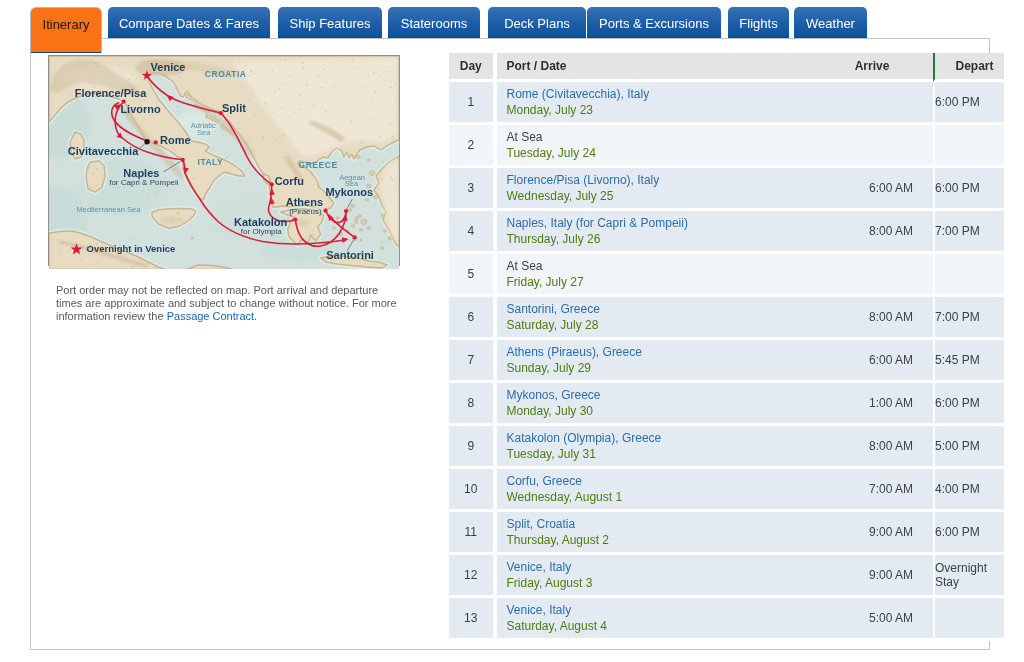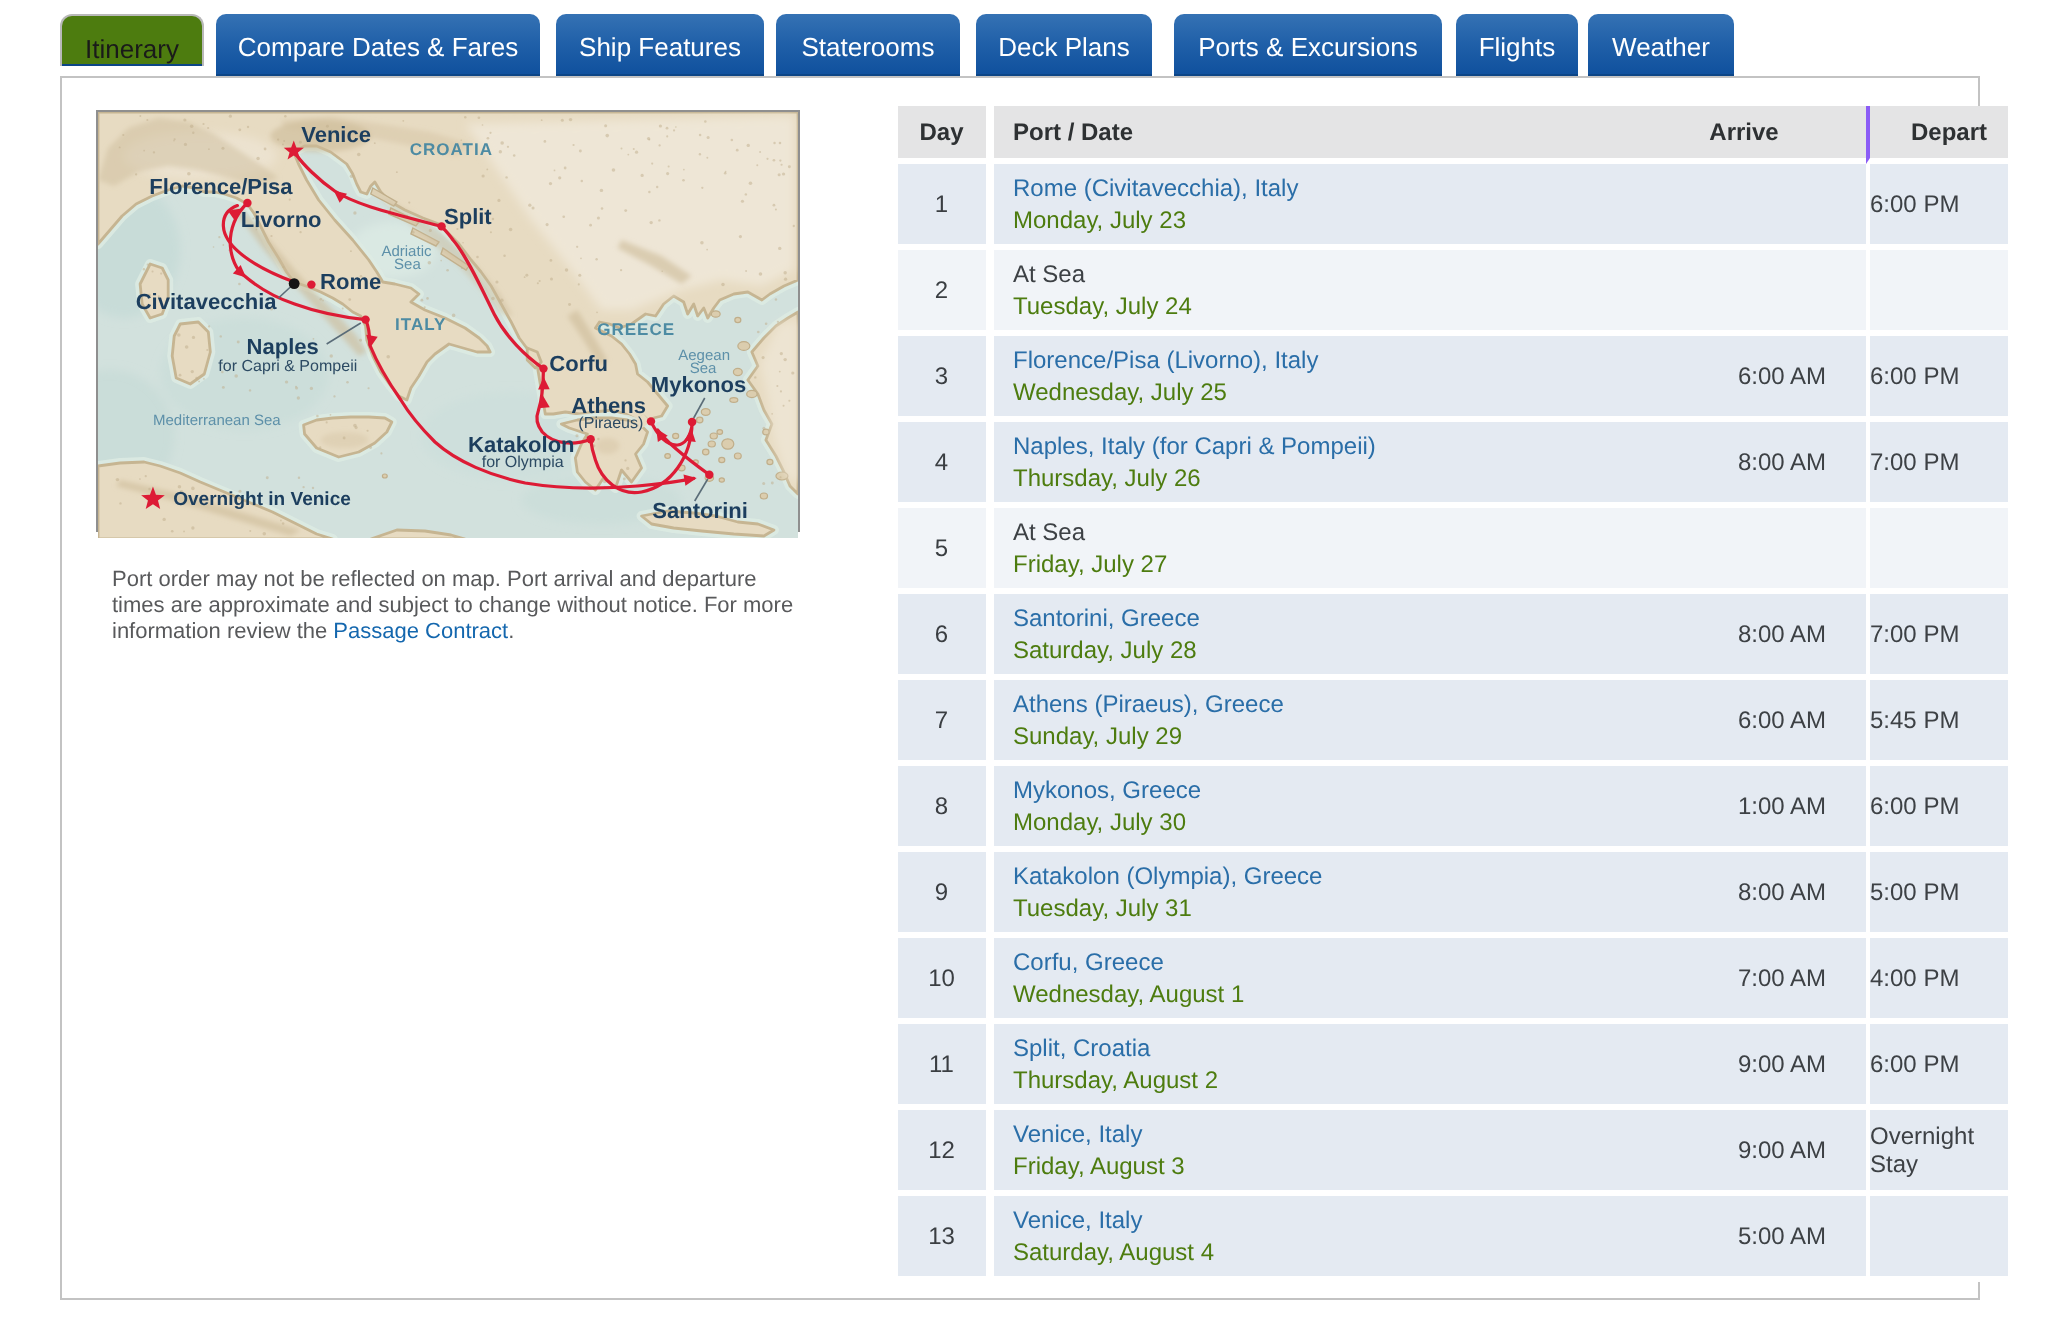--- a/index.html
+++ b/index.html
@@ -1,48 +1,48 @@
 <!DOCTYPE html>
 <html><head>
 <meta charset="utf-8">
 <style>
 * { margin:0; padding:0; box-sizing:border-box; }
 html,body { width:1024px; height:662px; background:#fff; font-family:"Liberation Sans",sans-serif; position:relative; overflow:hidden; }
 .panel { position:absolute; left:30px; top:38px; width:960px; height:612px; border:1px solid #c3c3c3; background:#fff; }
 .tab { position:absolute; top:7px; height:31px; line-height:33px; text-align:center; font-size:13px; color:#fff; border-radius:5px 5px 0 0; background:linear-gradient(#3572b4, #1f5fa8 50%, #0f509d); box-shadow:inset 0 -1px 0 #0c4586; }
-.tab.active { background:#4d7c0f; color:#1a1a1a; border:1px solid #b9b9b9; border-bottom:none; height:26px; z-index:5; border-radius:6px 6px 0 0; }
+.tab.active { background:#f97316; color:#1a1a1a; border:1px solid #b9b9b9; border-bottom:none; height:46px; z-index:5; border-radius:6px 6px 0 0; }
 .map { position:absolute; left:48px; top:55px; width:352px; height:211px; border:1px solid #8f8f8f; }
 .note { position:absolute; left:56px; top:284px; width:400px; white-space:nowrap; font-size:11px; line-height:13px; color:#58595b; }
 .note a { color:#1467ae; text-decoration:none; }
 table.itin { position:absolute; left:417px; top:53px; border-collapse:separate; border-spacing:0; font-size:12px;padding-left:32px; }
 table.itin th, table.itin td { border-bottom:3px solid #fff; vertical-align:middle; }
 th.h { background:#e4e4e5; color:#2e3133; font-weight:bold; height:29px; }
 td.day { text-align:center; color:#3a3e42; border-right:4px solid #fff; }
 th.day { border-right:4px solid #fff; }
 td { height:43px; }
 table.itin td.port, table.itin th.port { padding-left:10px; }
 td.port a { color:#2a6ea8; text-decoration:none; }
 td.port .date { color:#4d7c0f; }
 td.port div { line-height:16px; }
 table.itin td.arr { text-align:right; padding-right:20px; color:#3d4145; }
 table.itin td.dep { text-align:left; padding-right:10px; color:#3d4145; border-left:2px solid #fff; }
-table.itin th.dep { border-left:2px solid #8b5cf6; text-align:right; padding-right:10px;margin-left:40px; }
+table.itin th.dep { border-left:2px solid #15803d; text-align:right; padding-right:10px;margin-left:40px; }
 table.itin th.arr { padding-right:28px; }
 th.port { text-align:left; }
 tr.p td { background:#e4eaf2; }
 tr.s td { background:#f1f4f8; }
 </style>
 </head>
 <body>
 <div class="panel"></div>
 <div class="tab active" style="left:30px; width:72px;">Itinerary</div>
 <div class="tab" style="left:108px; width:162px;">Compare Dates &amp; Fares</div>
 <div class="tab" style="left:278px; width:104px;">Ship Features</div>
 <div class="tab" style="left:388px; width:92px;">Staterooms</div>
-<div class="tab" style="left:488px; width:88px;">Deck Plans</div>
+<div class="tab" style="left:488px; width:98px;">Deck Plans</div>
 <div class="tab" style="left:587px; width:134px;">Ports &amp; Excursions</div>
 <div class="tab" style="left:728px; width:61px;">Flights</div>
 <div class="tab" style="left:794px; width:73px;">Weather</div>
 <div class="map">
 <svg width="350" height="213" viewBox="49 56 349 213" preserveAspectRatio="none">
 <defs>
         <filter id="bl" x="-30%" y="-30%" width="160%" height="160%">
           <feGaussianBlur stdDeviation="2.4"></feGaussianBlur>
         </filter>
         <filter id="bl2" x="-30%" y="-30%" width="160%" height="160%">

